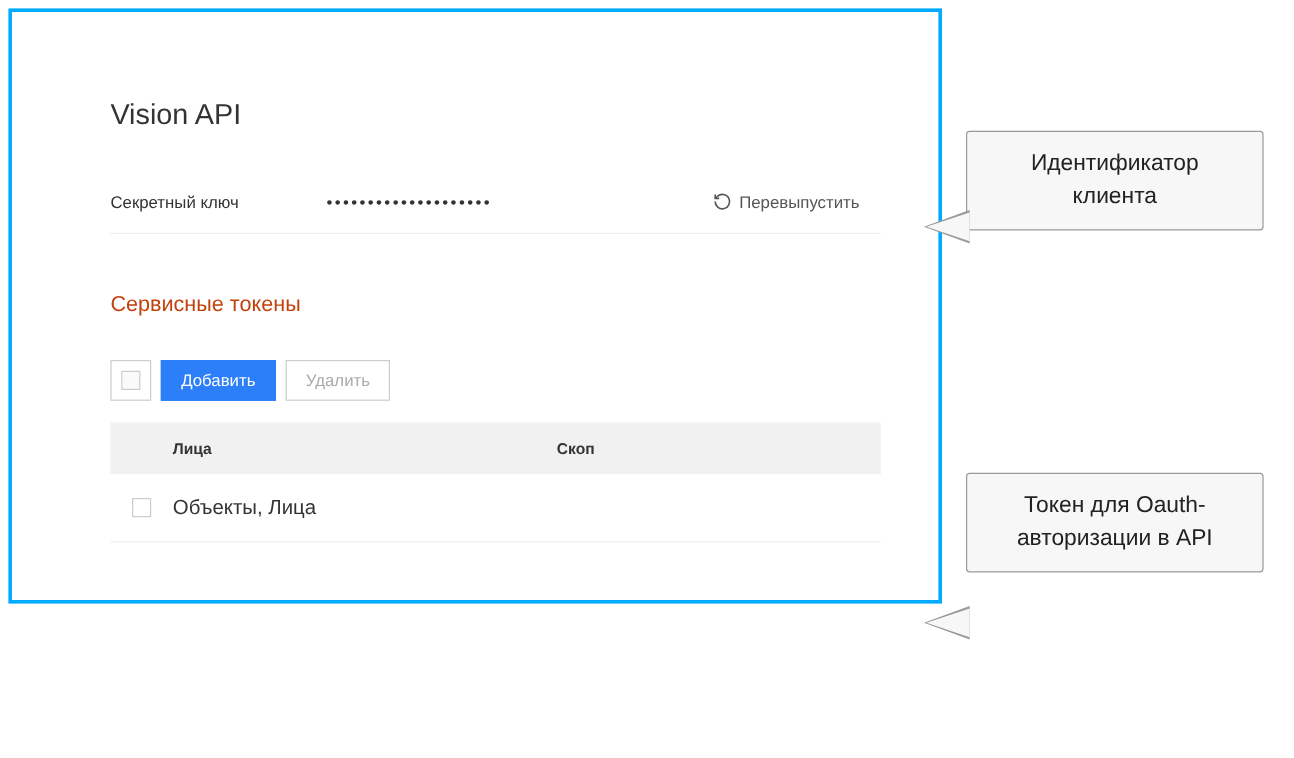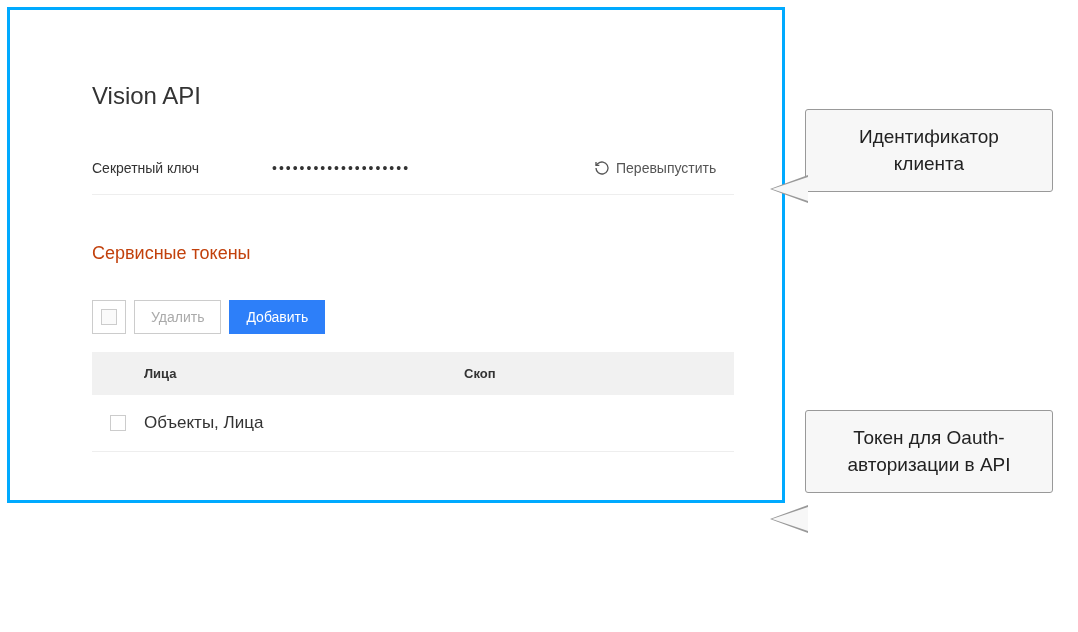--- a/index.html
+++ b/index.html
@@ -174,21 +174,21 @@
       text-align: center;
       line-height: 1.4;
     }
     .callout-1 {
       left: 805px;
       top: 109px;
       width: 248px;
     }
     .callout-2 {
       left: 805px;
-      top: 410px;
+      top: 394px;
       width: 248px;
     }
     .callout-pointer {
       position: absolute;
       width: 0;
       height: 0;
     }
     .pointer-1 {
       left: 770px;
       top: 175px;
@@ -247,22 +247,22 @@
     </div>
   </div>
 
   <div class="tokens-section">
     <h2 class="tokens-title">Сервисные токены</h2>
 
     <div class="toolbar">
       <div class="checkbox-box">
         <div class="checkbox-inner"></div>
       </div>
+      <button class="btn btn-primary">Добавить</button>
       <button class="btn btn-secondary">Удалить</button>
-      <button class="btn btn-primary">Добавить</button>
     </div>
 
     <div class="tokens-header">
       <div class="col-token">Лица</div>
       <div class="col-scope">Скоп</div>
     </div>
 
     <div class="token-row">
       <div class="row-checkbox">
         <div class="row-checkbox-inner"></div>

